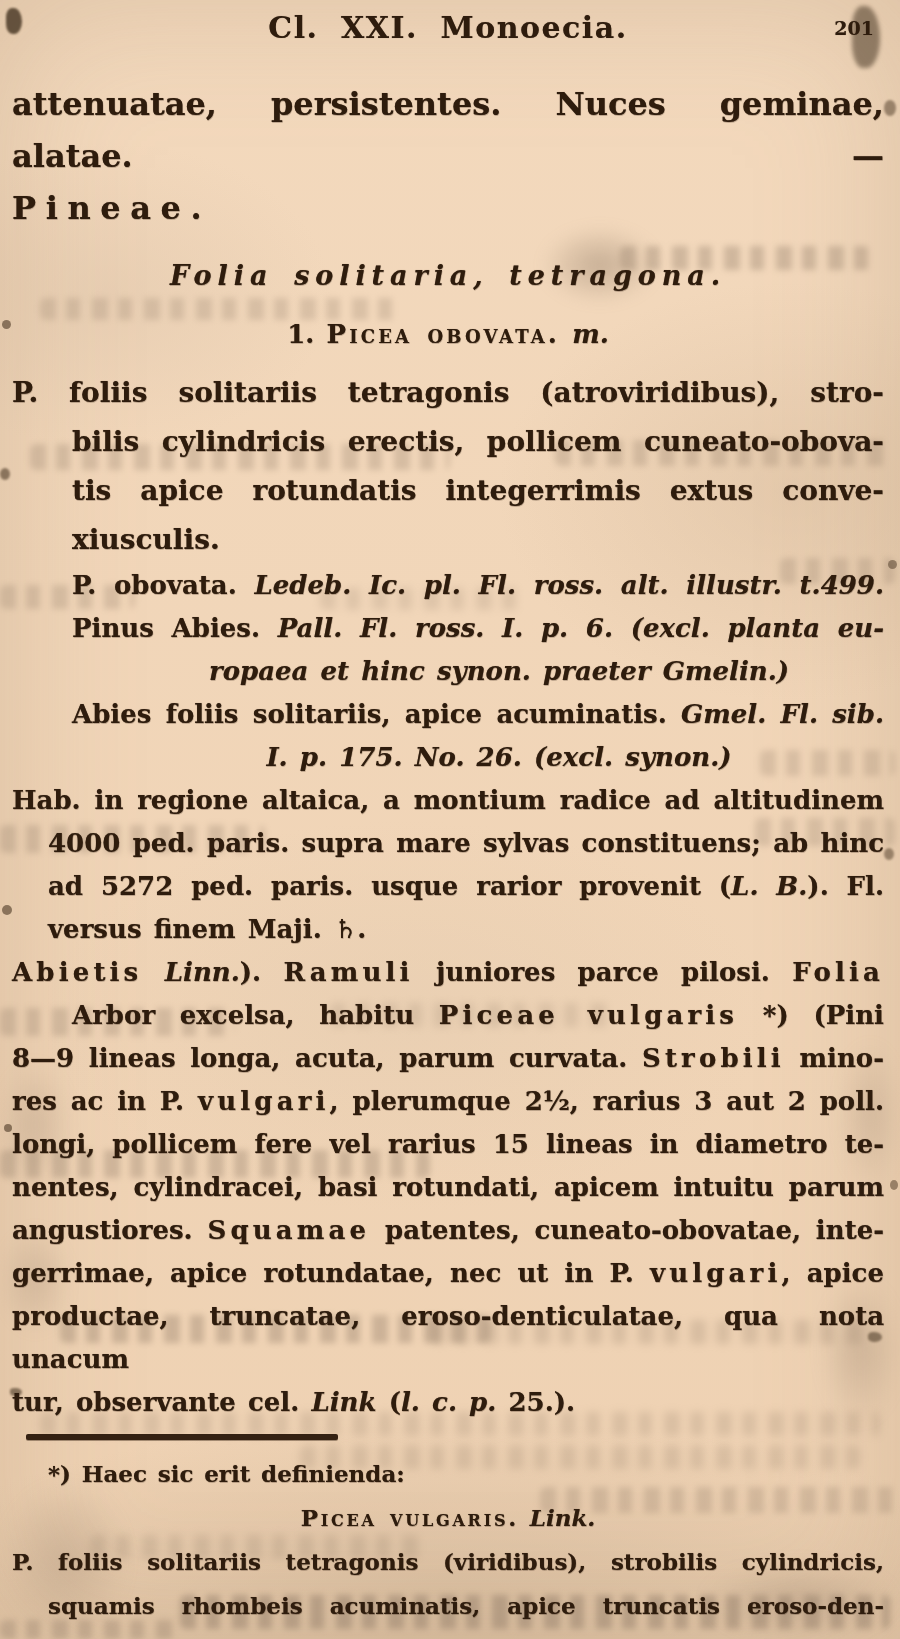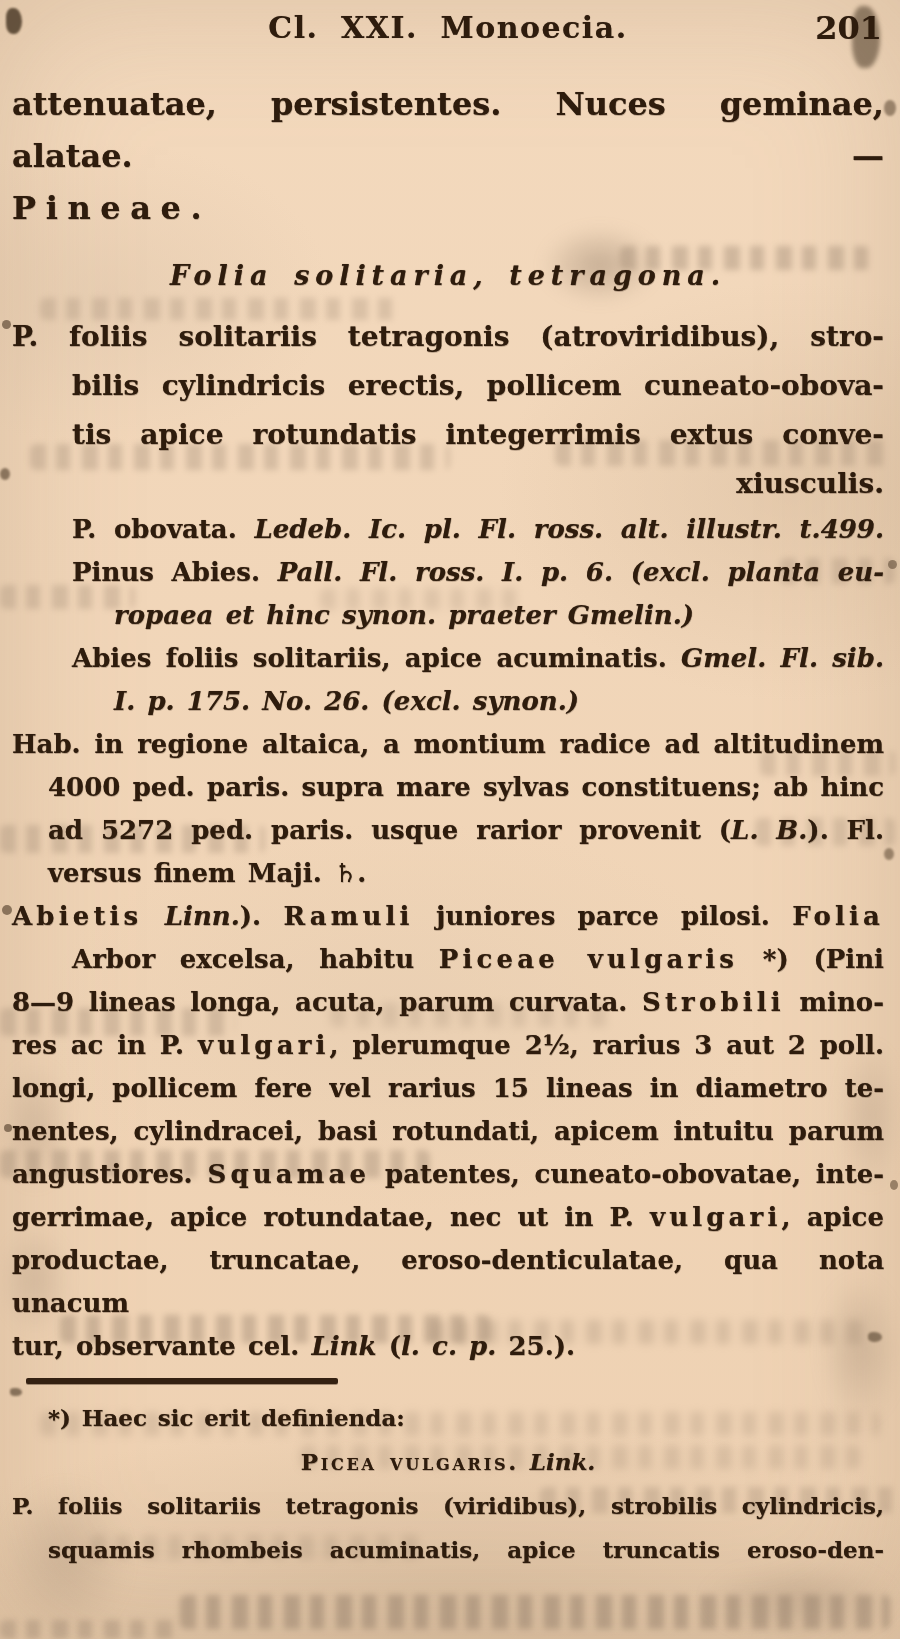--- a/index.html
+++ b/index.html
@@ -27,35 +27,35 @@
   .ls{letter-spacing:.16em;}
   .sc{font-variant-caps:small-caps;letter-spacing:.12em;}
   .sym{font-family:"DejaVu Sans","DejaVu Serif",serif;}
   .header{position:relative;height:40px;line-height:40px;}
   .running-title{
     display:block;text-align:center;font-weight:bold;font-size:30px;
     letter-spacing:.05em;word-spacing:.35em;
     text-shadow:0 0 .7px rgba(46,28,13,.6);
   }
   .page-number{
-    position:absolute;right:2px;top:0;font-weight:bold;font-size:32px;
+    position:absolute;right:10px;top:0;font-weight:bold;font-size:19px;
     text-shadow:0 0 .7px rgba(46,28,13,.6);
   }
   .intro{margin-top:30px;}
   .sz-intro{font-size:32px;line-height:52px;}
   .pineae{letter-spacing:.3em;}
   .secthead{
     margin-top:22px;height:40px;line-height:40px;text-align:center;
     font-style:italic;font-size:27px;letter-spacing:.22em;word-spacing:.2em;
   }
   .spechead{margin-top:20px;height:36px;line-height:36px;text-align:center;font-size:26px;}
   .diag{margin-top:16px;}
   .sz-diag{font-size:28px;line-height:49px;}
-  .in1{padding-left:60px;text-align:right;}
-  .in2{padding-left:102px;}
+  .in1{padding-left:60px;}
+  .in2{padding-left:102px;text-align:center;}
   .in3{padding-left:36px;}
   .syn .line,.hab .line,.desc .line{line-height:43px;font-size:26px;}
   .footrule{
     margin:10px 0 0 14px;width:312px;height:6px;background:#342112;border-radius:2px;
     box-shadow:0 1px 0 rgba(52,33,18,.4);
   }
   .footnote{margin-top:12px;}
   .footnote .line{font-size:23px;line-height:44px;}
   .fn-head{text-align:center;}
   .artifacts{position:absolute;inset:0;z-index:1;}
@@ -119,20 +119,21 @@
       <span class="page-number">201</span>
     </div>
 
     <div class="para intro">
       <div class="line sz-intro fill">attenuatae, persistentes.  Nuces geminae, alatae. —</div>
       <div class="line sz-intro"><span class="pineae">Pineae.</span></div>
     </div>
 
     <div class="line secthead">Folia solitaria, tetragona.</div>
 
+    <div class="line spechead"><span>1.  </span><span class="sc">Picea obovata.</span><span>  </span><span class="i">m.</span></div>
 
     <div class="para diag">
       <div class="line sz-diag fill">P. foliis solitariis tetragonis (atroviridibus), stro-</div>
       <div class="line sz-diag fill in1">bilis cylindricis erectis, pollicem cuneato-obova-</div>
       <div class="line sz-diag fill in1">tis apice rotundatis integerrimis extus conve-</div>
       <div class="line sz-diag in1">xiusculis.</div>
     </div>
 
     <div class="para syn">
       <div class="line fill in1"><span>P. obovata.  </span><span class="i">Ledeb. Ic. pl. Fl. ross. alt. illustr. t.499.</span></div>

